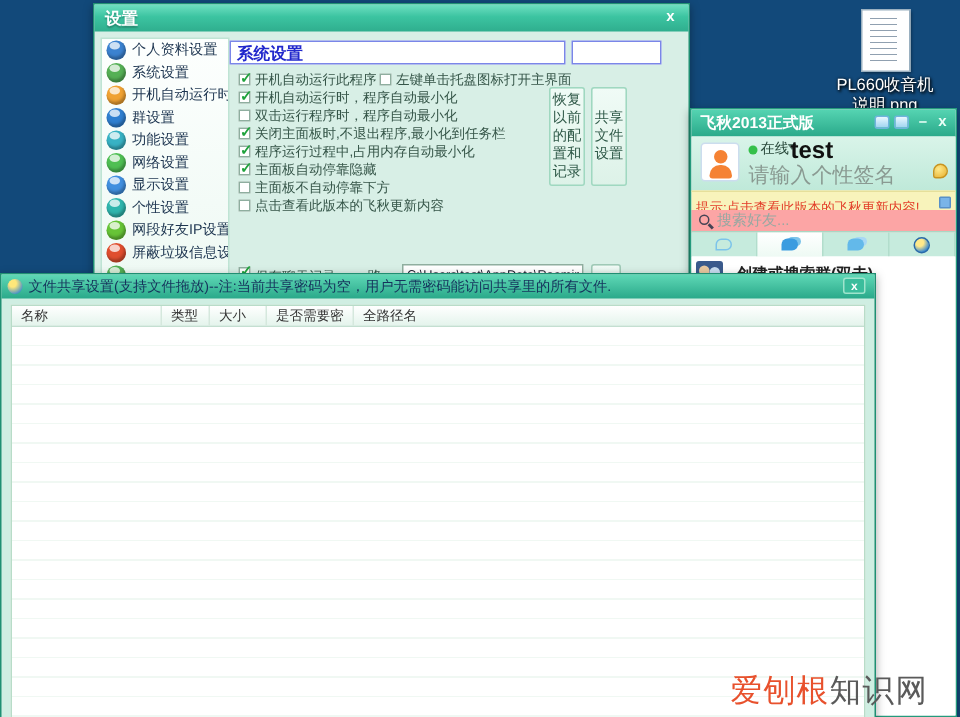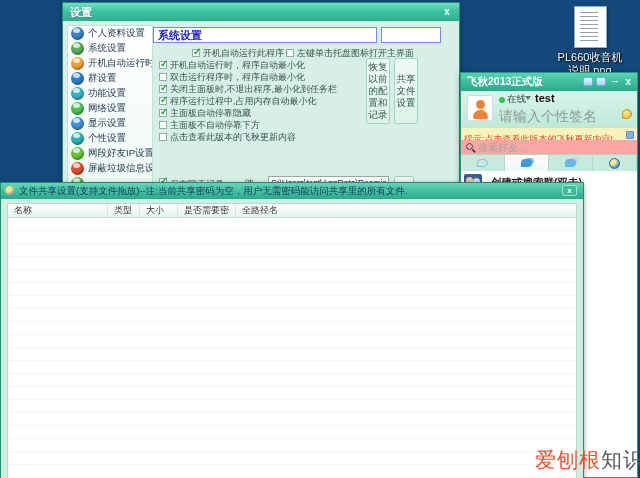--- a/index.html
+++ b/index.html
@@ -26,21 +26,21 @@
   .sphere::after { content:""; position:absolute; left:2px; top:1px; width:7px; height:5px; border-radius:50%;
     background:rgba(255,255,255,.75); }
 
   #panel-header-box { position:absolute; left:90px; top:6px; width:224px; height:16px; background:#fff;
     border:1px solid #7a86e8; display:flex; align-items:center; }
   #panel-header-box span { color:#2228cc; font-weight:bold; font-size:11px; padding-left:4px; }
   #panel-header-box2 { position:absolute; left:318px; top:6px; width:60px; height:16px; background:#fff; border:1px solid #7a86e8; }
 
   #panel-rows { position:absolute; left:96px; top:26px; width:300px; }
   .crow { position:relative; height:12px; display:flex; align-items:center; gap:3px; }
-  .crow .grp { display:flex; align-items:center; gap:3px;margin-left:33px; }
+  .crow .grp { display:flex; align-items:center; gap:3px; }
   .crow .grp2 { position:absolute; left:94px; top:0; height:12px; }
   .cb { width:8px; height:8px; background:#fff; border:1px solid #8fae9f; flex:0 0 8px; position:relative; }
   .cb.on::after { content:"\2713"; position:absolute; left:0px; top:-4px; color:#1fa33c; font-size:10px; font-weight:bold; }
   .cbl { font-size:9px; color:#355548; white-space:nowrap; }
 
   #path-row { position:absolute; left:96px; top:155px; height:14px; display:flex; align-items:center; }
   #path-row .cbl, #partial-row .cbl { font-size:9px; }
   .path-label { font-size:9.5px; color:#355548; position:absolute; left:86px; top:2px; }
   .path-input { position:absolute; left:109px; top:0px; width:121px; height:13px; border:1px solid #8fae9f;
     background:#fff; font-size:8.5px; color:#223; padding:0 2px; font-family:"Liberation Sans", sans-serif; }
@@ -61,21 +61,21 @@
   .feiq-tbtn { position:absolute; top:4px; width:10px; height:9px; border-radius:2px;
     background:linear-gradient(180deg,#e8f7ff,#9fd4f0); border:1px solid #6fb4dc; }
   .feiq-dash { position:absolute; top:3px; color:#eafff7; font-size:10px; font-weight:bold; }
   #feiq-info { position:absolute; left:0; top:18px; right:0; height:36px; background:linear-gradient(180deg,#d9f4e9,#bfe9d9); }
   #feiq-avatar { position:absolute; left:6px; top:4px; width:26px; height:26px; background:#fff; border:1px solid #cde; border-radius:3px; }
   #feiq-avatar .head { position:absolute; left:8px; top:4px; width:9px; height:9px; border-radius:50%; background:#f58233; }
   #feiq-avatar .bodyp { position:absolute; left:5px; top:14px; width:15px; height:9px; border-radius:7px 7px 2px 2px; background:#f58233; }
   .status-dot { position:absolute; left:38px; top:6px; width:6px; height:6px; border-radius:50%; background:#35c04a; }
   .status-text { position:absolute; left:46px; top:2px; font-size:9.5px; color:#2a4a3c; }
   .status-caret { position:absolute; left:64px; top:5px; width:0; height:0; border-left:3px solid transparent; border-right:3px solid transparent; border-top:4px solid #5a7a6c; }
-  .uname { position:absolute; left:74px; top:1px; font-size:11px; font-weight:bold; color:#111; }
+  .uname { position:absolute; left:66px; top:1px; font-size:16px; font-weight:bold; color:#111; }
   .signature { position:absolute; left:38px; top:17px; font-size:14px; color:#8a9a92; }
   .edit-ico { position:absolute; right:5px; top:18px; width:10px; height:10px; border-radius:50% 50% 50% 2px;
     background:radial-gradient(circle at 35% 35%, #ffe98a, #e8b02c); border:1px solid #c89420; }
   #feiq-notice { position:absolute; left:0; top:54px; right:0; height:13px; background:#f8f3bb; border-top:1px solid #e6df9a; }
   #feiq-notice span { font-size:9px; color:#e23c28; line-height:13px; padding-left:3px; display:inline-block; white-space:nowrap; }
   .notice-ico { position:absolute; right:3px; top:3px; width:8px; height:8px; border-radius:1px; background:#7ab4e8; border:1px solid #5890c8; }
   #feiq-search { position:absolute; left:0; top:67px; right:0; height:15px; background:#fca5a5; border-bottom:1px solid #a8d8c4; }
   .mag { position:absolute; left:5px; top:3px; width:7px; height:7px; border:1.5px solid #445; border-radius:50%; }
   .mag::after { content:""; position:absolute; left:5px; top:6px; width:4px; height:1.5px; background:#445; transform:rotate(45deg); }
   #feiq-search input { position:absolute; left:17px; top:1px; width:140px; height:12px; border:none; outline:none;
@@ -329,16 +329,16 @@
         <span class="hcell hc1">类型</span>
         <span class="hcell hc2">大小</span>
         <span class="hcell hc3">是否需要密码...</span>
         <span class="hcell hc4">全路径名</span>
       </div>
       <div id="share-rows"></div>
     </div>
   </div>
 
   <div id="watermark" style="z-index:5;">
-    <span class="w1" style="color: rgb(232, 81, 45); margin-left: 48px;">爱刨根</span><span class="w2">知识网</span>
+    <span class="w1" style="color: rgb(232, 81, 45);">爱刨根</span><span class="w2">知识网</span>
   </div>
 
 </div>
 
 </body></html>

